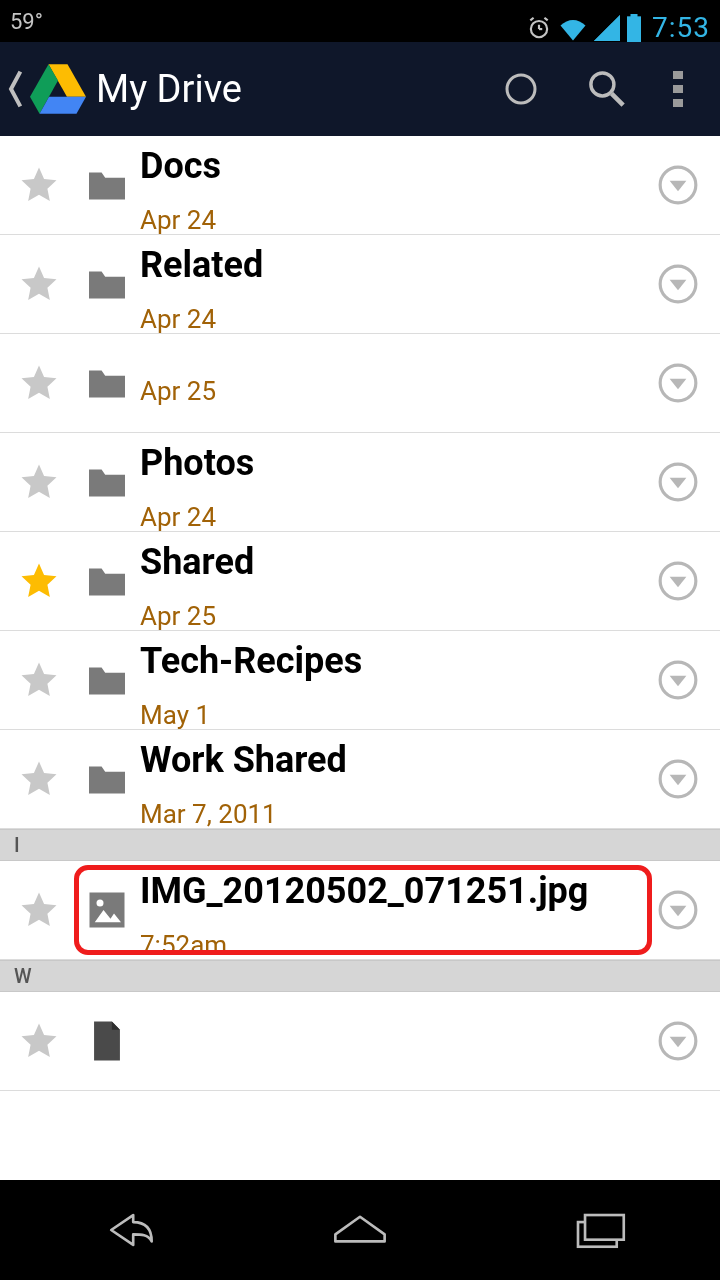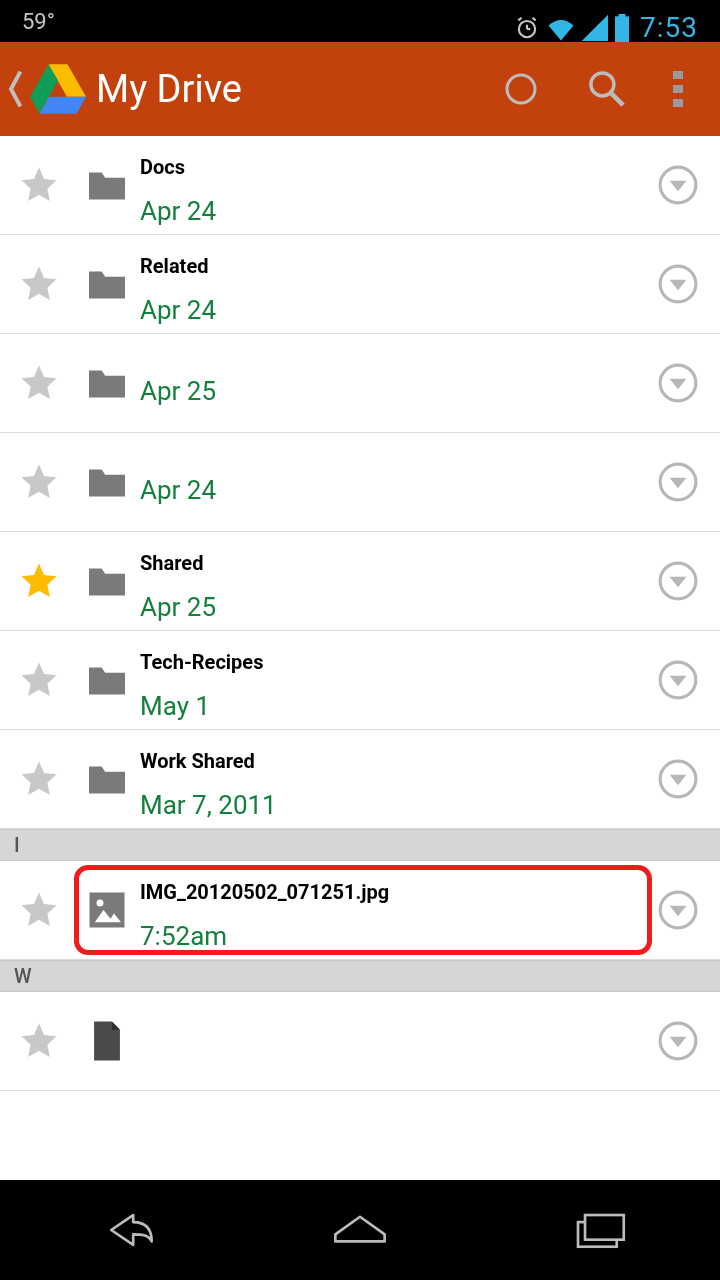--- a/index.html
+++ b/index.html
@@ -1,39 +1,39 @@
 <!DOCTYPE html>
 <html><head>
 <meta charset="utf-8">
 <style>
   * { box-sizing: border-box; margin: 0; padding: 0; }
   html, body { width: 720px; height: 1280px; font-family: Roboto, "Helvetica Neue", Arial, sans-serif; background: #fff; overflow: hidden; }
   
   
-  .status-bar { height: 42px; background: #000; color: #c4c4c4; display: flex; align-items: center; padding: 0 22px; font-size: 22px; }
+  .status-bar { height: 42px; background: #000; color: #c4c4c4; display: flex; align-items: center; padding: 0 10px; font-size: 22px; }
   .status-left { flex: 1; }
   .status-right { display: flex; align-items: center; gap: 6px; margin-top: 13px; }
   .status-right .time { color: #33B5E5; font-size: 28px; letter-spacing: 1px; margin-left: 4px; }
   .alarm-icon svg, .wifi-icon svg, .cell-icon svg, .battery-icon svg { display:block; }
   
   
-  .action-bar { height: 94px; background: #c2410c; display: flex; align-items: center; padding: 0 14px 0 4px; }
+  .action-bar { height: 94px; background: #0f172a; display: flex; align-items: center; padding: 0 14px 0 4px; }
   .back-chevron { padding: 0 6px 0 2px; }
   .drive-logo { margin-right: 10px; }
   .app-title { color: #fff; font-size: 38px; flex: 1; font-weight: 400; }
   .action-icon { width: 86px; height: 94px; display: flex; align-items: center; justify-content: center; }
   
   
   .file-list { background: #fff; }
   .list-item { height: 99px; display: flex; align-items: center; border-bottom: 1px solid #dcdcdc; padding: 0 12px 0 0; background:#fff; }
   .star-slot { width: 78px; display:flex; align-items:center; justify-content:center; }
   .type-slot { width: 58px; display:flex; align-items:center; justify-content:center; }
   .text-slot { flex: 1; padding-left: 4px; min-width:0; }
-  .item-name { font-size: 20px; font-weight: 700; color: #000; line-height: 1.1; white-space: nowrap; overflow: hidden; margin-top: 13px; }
-  .item-date { font-size: 26px; color: #15803d; line-height: 1.2; margin-top: 18px; }
+  .item-name { font-size: 36px; font-weight: 700; color: #000; line-height: 1.1; white-space: nowrap; overflow: hidden; margin-top: 13px; }
+  .item-date { font-size: 26px; color: #a16207; line-height: 1.2; margin-top: 18px; }
   .chevron-slot { width: 60px; display:flex; align-items:center; justify-content:center; }
   
   .section-header { height: 32px; background: #d6d6d6; border-top:1px solid #c8c8c8; border-bottom:1px solid #c8c8c8; display:flex; align-items:center; padding-left: 14px; font-size: 20px; color:#555; font-weight:500; }
   
   .highlight-box { position:relative;align-items:center; }
   .highlight-frame { position:absolute; border:5px solid #ef1c1c; border-radius: 14px; pointer-events:none; }
   .nav-bar { position:absolute; bottom:0; left:0; width:720px; height:100px; background:#000; display:flex; align-items:center; justify-content:space-around; }
   .nav-btn { width: 160px; height: 60px; display:flex; align-items:center; justify-content:center; }
 
   svg { display:block; }
@@ -183,20 +183,21 @@
         <svg width="42" height="42" viewBox="0 0 24 24">
           <path d="M12 2 L14.9 8.6 L22 9.3 L16.8 14.1 L18.2 21.2 L12 17.6 L5.8 21.2 L7.2 14.1 L2 9.3 L9.1 8.6 Z" fill="#c8c8c8"></path>
         </svg>
       </div>
       <div class="type-slot">
         <svg width="44" height="36" viewBox="0 0 24 20">
           <path d="M2 3 L9 3 L11 6 L22 6 L22 18 L2 18 Z" fill="#7a7a7a"></path>
         </svg>
       </div>
       <div class="text-slot">
+        <div class="item-name">Photos</div>
         <div class="item-date">Apr 24</div>
       </div>
       <div class="chevron-slot">
         <svg width="42" height="42" viewBox="0 0 40 40">
           <circle cx="20" cy="20" r="17" fill="none" stroke="#b7b7b7" stroke-width="3"></circle>
           <polygon points="12,16 28,16 20,26" fill="#b7b7b7"></polygon>
         </svg>
       </div>
     </div>
     <div class="list-item ">

